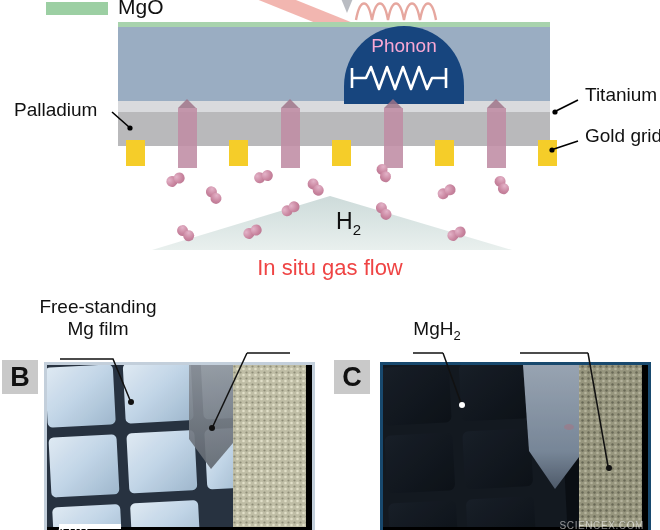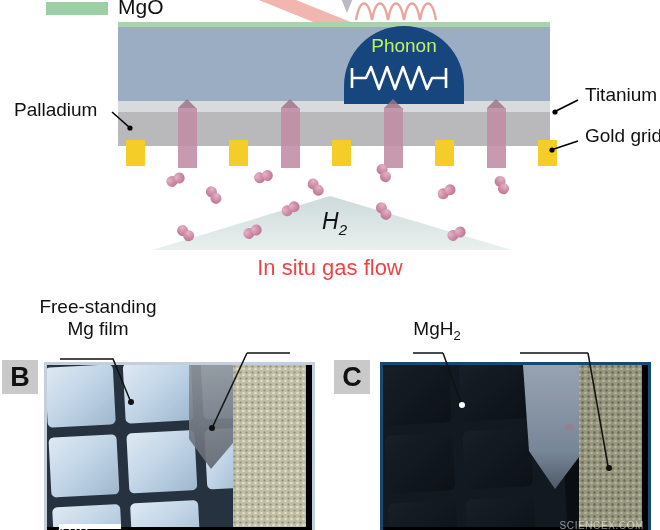--- a/index.html
+++ b/index.html
@@ -26,32 +26,32 @@
   .pillar{position:absolute;width:19px;background:#c08da5;opacity:.88;}
   .pillar .cap{position:absolute;left:0;top:-9px;width:0;height:0;
     border-left:9.5px solid transparent;border-right:9.5px solid transparent;
     border-bottom:9px solid #9e7388;opacity:.95;}
   .gold{position:absolute;width:19px;height:26px;background:#f5cd29;}
 
   
   .dome{position:absolute;left:344px;top:26px;width:120px;height:78px;
         background:#17457e;border-radius:60px 60px 0 0;}
   .dome .ptxt{position:absolute;left:0;top:9px;width:120px;text-align:center;
-        color:#bef264;font-size:19px;}
+        color:#f9a8d4;font-size:19px;}
   .dome svg{position:absolute;left:0;top:36px;}
 
   
   .laser{position:absolute;left:260px;top:-14px;width:95px;height:14px;
         background:#f0a9a2;transform:rotate(22deg);transform-origin:0 50%;opacity:.85;}
   .tipbody{position:absolute;left:340px;top:-4px;width:0;height:0;
         border-left:7px solid transparent;border-right:7px solid transparent;
         border-top:17px solid #b9bcc2;}
   .gasflow-label{position:absolute;left:0;top:255px;width:660px;text-align:center;
         font-size:22px;color:#ef4444;}
-  .h2-label{position:absolute;left:322px;top:208px;font-size:23px;color:#111;font-style:italic;}
+  .h2-label{position:absolute;left:336px;top:208px;font-size:23px;color:#111;}
   .h2-label sub{font-size:15px;}
 
   .mol{position:absolute;width:20px;height:11px;}
   .mol i{position:absolute;top:0;width:11px;height:11px;border-radius:50%;
         background:radial-gradient(circle at 32% 30%, #e3b3c8 0%, #c9859f 55%, #b2708b 100%);}
   .mol i.a{left:0;} .mol i.b{left:8px;}
 
   
   .cl{position:absolute;font-size:19px;color:#111;white-space:nowrap;}
 

